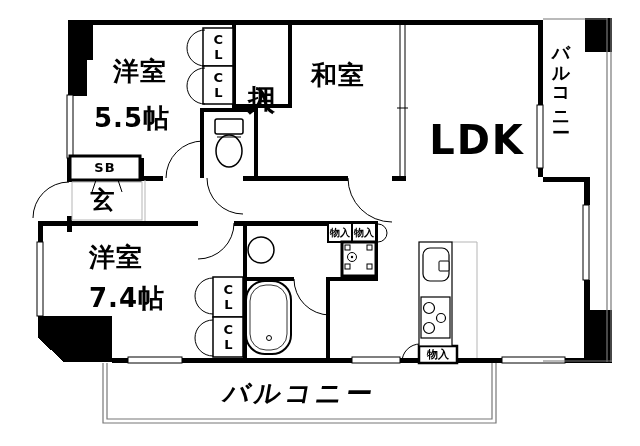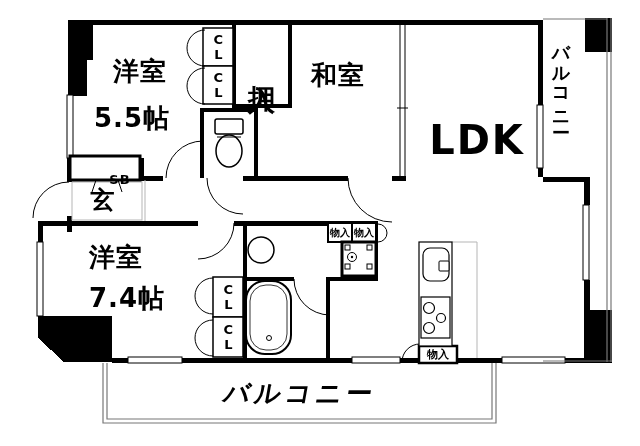--- a/index.html
+++ b/index.html
@@ -165,21 +165,21 @@
 
 <div class="lbl cl vert" style="left:218px;top:47px;">CL</div>
 <div class="lbl cl vert" style="left:218px;top:85px;">CL</div>
 
 <div class="lbl oshi vert" style="left:262px;top:63px;">押入</div>
 
 <div class="lbl room" style="left:338px;top:76px;">和室</div>
 
 <div class="lbl big" style="left:477px;top:140px;">LDK</div>
 
-<div class="lbl sb" style="left:105px;top:180px;margin-left:15px;">SB</div>
+<div class="lbl sb" style="left:105px;top:168px;">SB</div>
 <div class="lbl gen" style="left:103px;top:201px;">玄</div>
 
 <div class="lbl room" style="left:116px;top:258px;">洋室</div>
 <div class="lbl room" style="left:127px;top:299px;">7.4帖</div>
 
 <div class="lbl cl vert" style="left:228px;top:297px;">CL</div>
 <div class="lbl cl vert" style="left:228px;top:337px;">CL</div>
 
 <div class="lbl tiny" style="left:340px;top:233px;">物入</div>
 <div class="lbl tiny" style="left:364px;top:233px;">物入</div>

